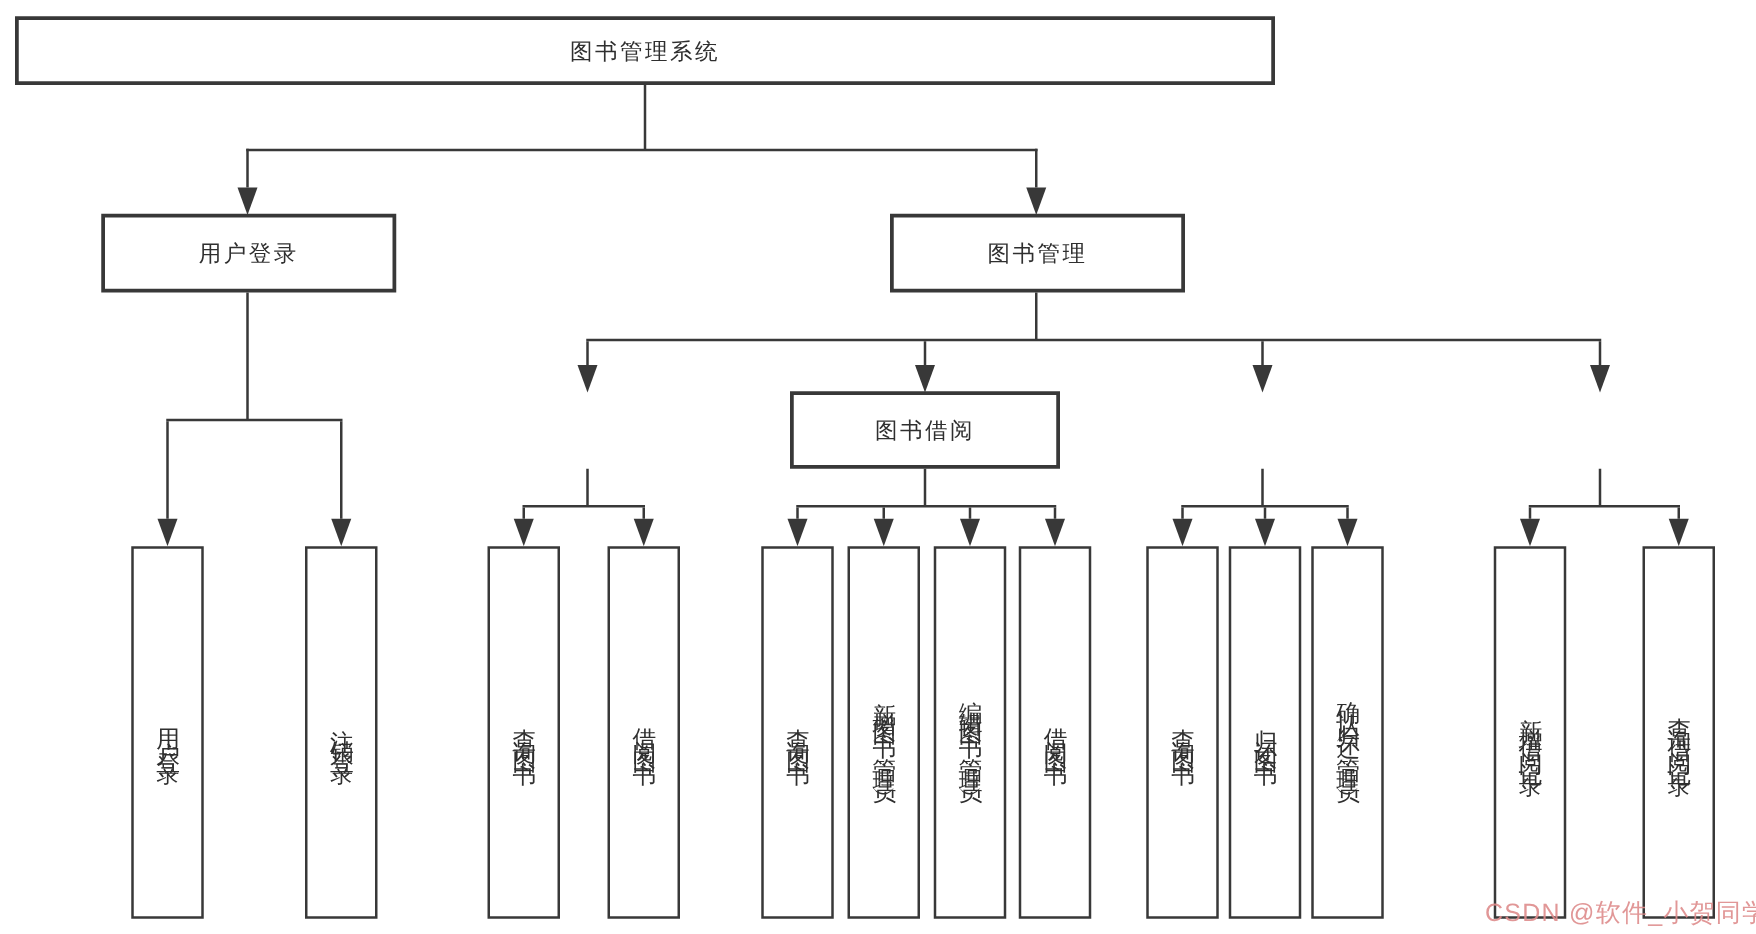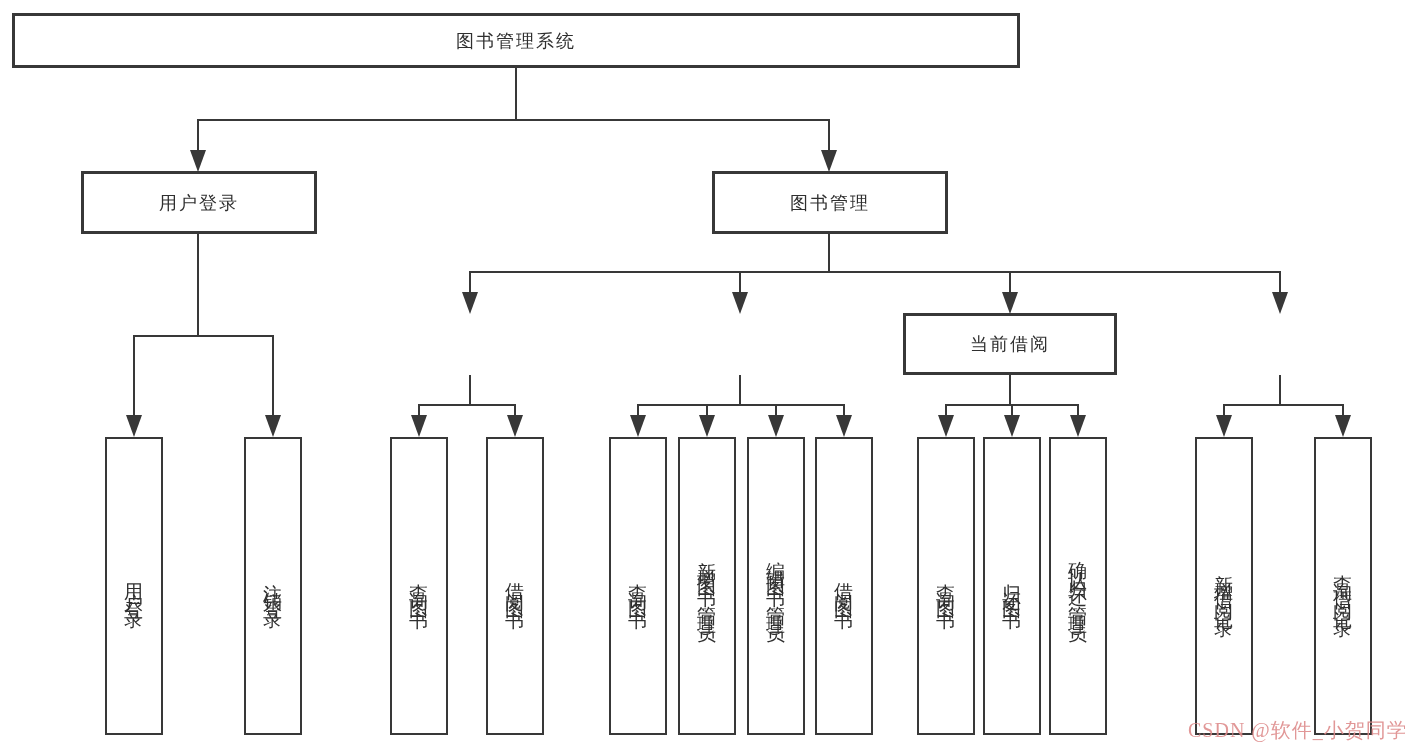--- a/index.html
+++ b/index.html
@@ -5,21 +5,21 @@
   :root{
     --line:#383838;
     --box-border:#383838;
     --text:#2f2f2f;
     --bg:#ffffff;
     --wm:#de8c8c;
   }
   html,body{margin:0;padding:0;background:var(--bg);}
   #canvas{
     position:relative;width:1405px;height:747px;background:var(--bg);
-    overflow:hidden;font-family:Liberation Serif, serif;color:var(--text);text-align:center;
+    overflow:hidden;font-family:Liberation Sans, sans-serif;color:var(--text);text-align:center;
   }
   .node{
     position:absolute;box-sizing:border-box;background:var(--bg);
     border:3px solid var(--box-border);
     display:flex;align-items:center;justify-content:center;
     font-size:18px;letter-spacing:2px;color:var(--text);
   }
   .leaf{
     position:absolute;box-sizing:border-box;background:var(--bg);
     border:2.5px solid var(--box-border);
@@ -46,21 +46,21 @@
 </head>
 <body>
 
 <div id="canvas">
 
   <div class="node" style="left:12px;top:13px;width:1008px;height:55px;">图书管理系统</div>
 
   <div class="node" style="left:81px;top:171px;width:236px;height:63px;">用户登录</div>
   <div class="node" style="left:712px;top:171px;width:236px;height:63px;">图书管理</div>
 
-  <div class="node" style="left:903px;top:313px;width:214px;height:62px;">当前借阅</div>
+  <div class="node" style="left:632px;top:313px;width:216px;height:62px;">图书借阅</div>
 
   <div class="leaf" style="left:105px;">
     <span class="vtext">用户登录</span>
     </div>
   <div class="leaf" style="left:244px;">
     <span class="vtext">注销登录</span>
     </div>
 
   <div class="leaf" style="left:390px;">
     <span class="vtext">查询图书</span>

